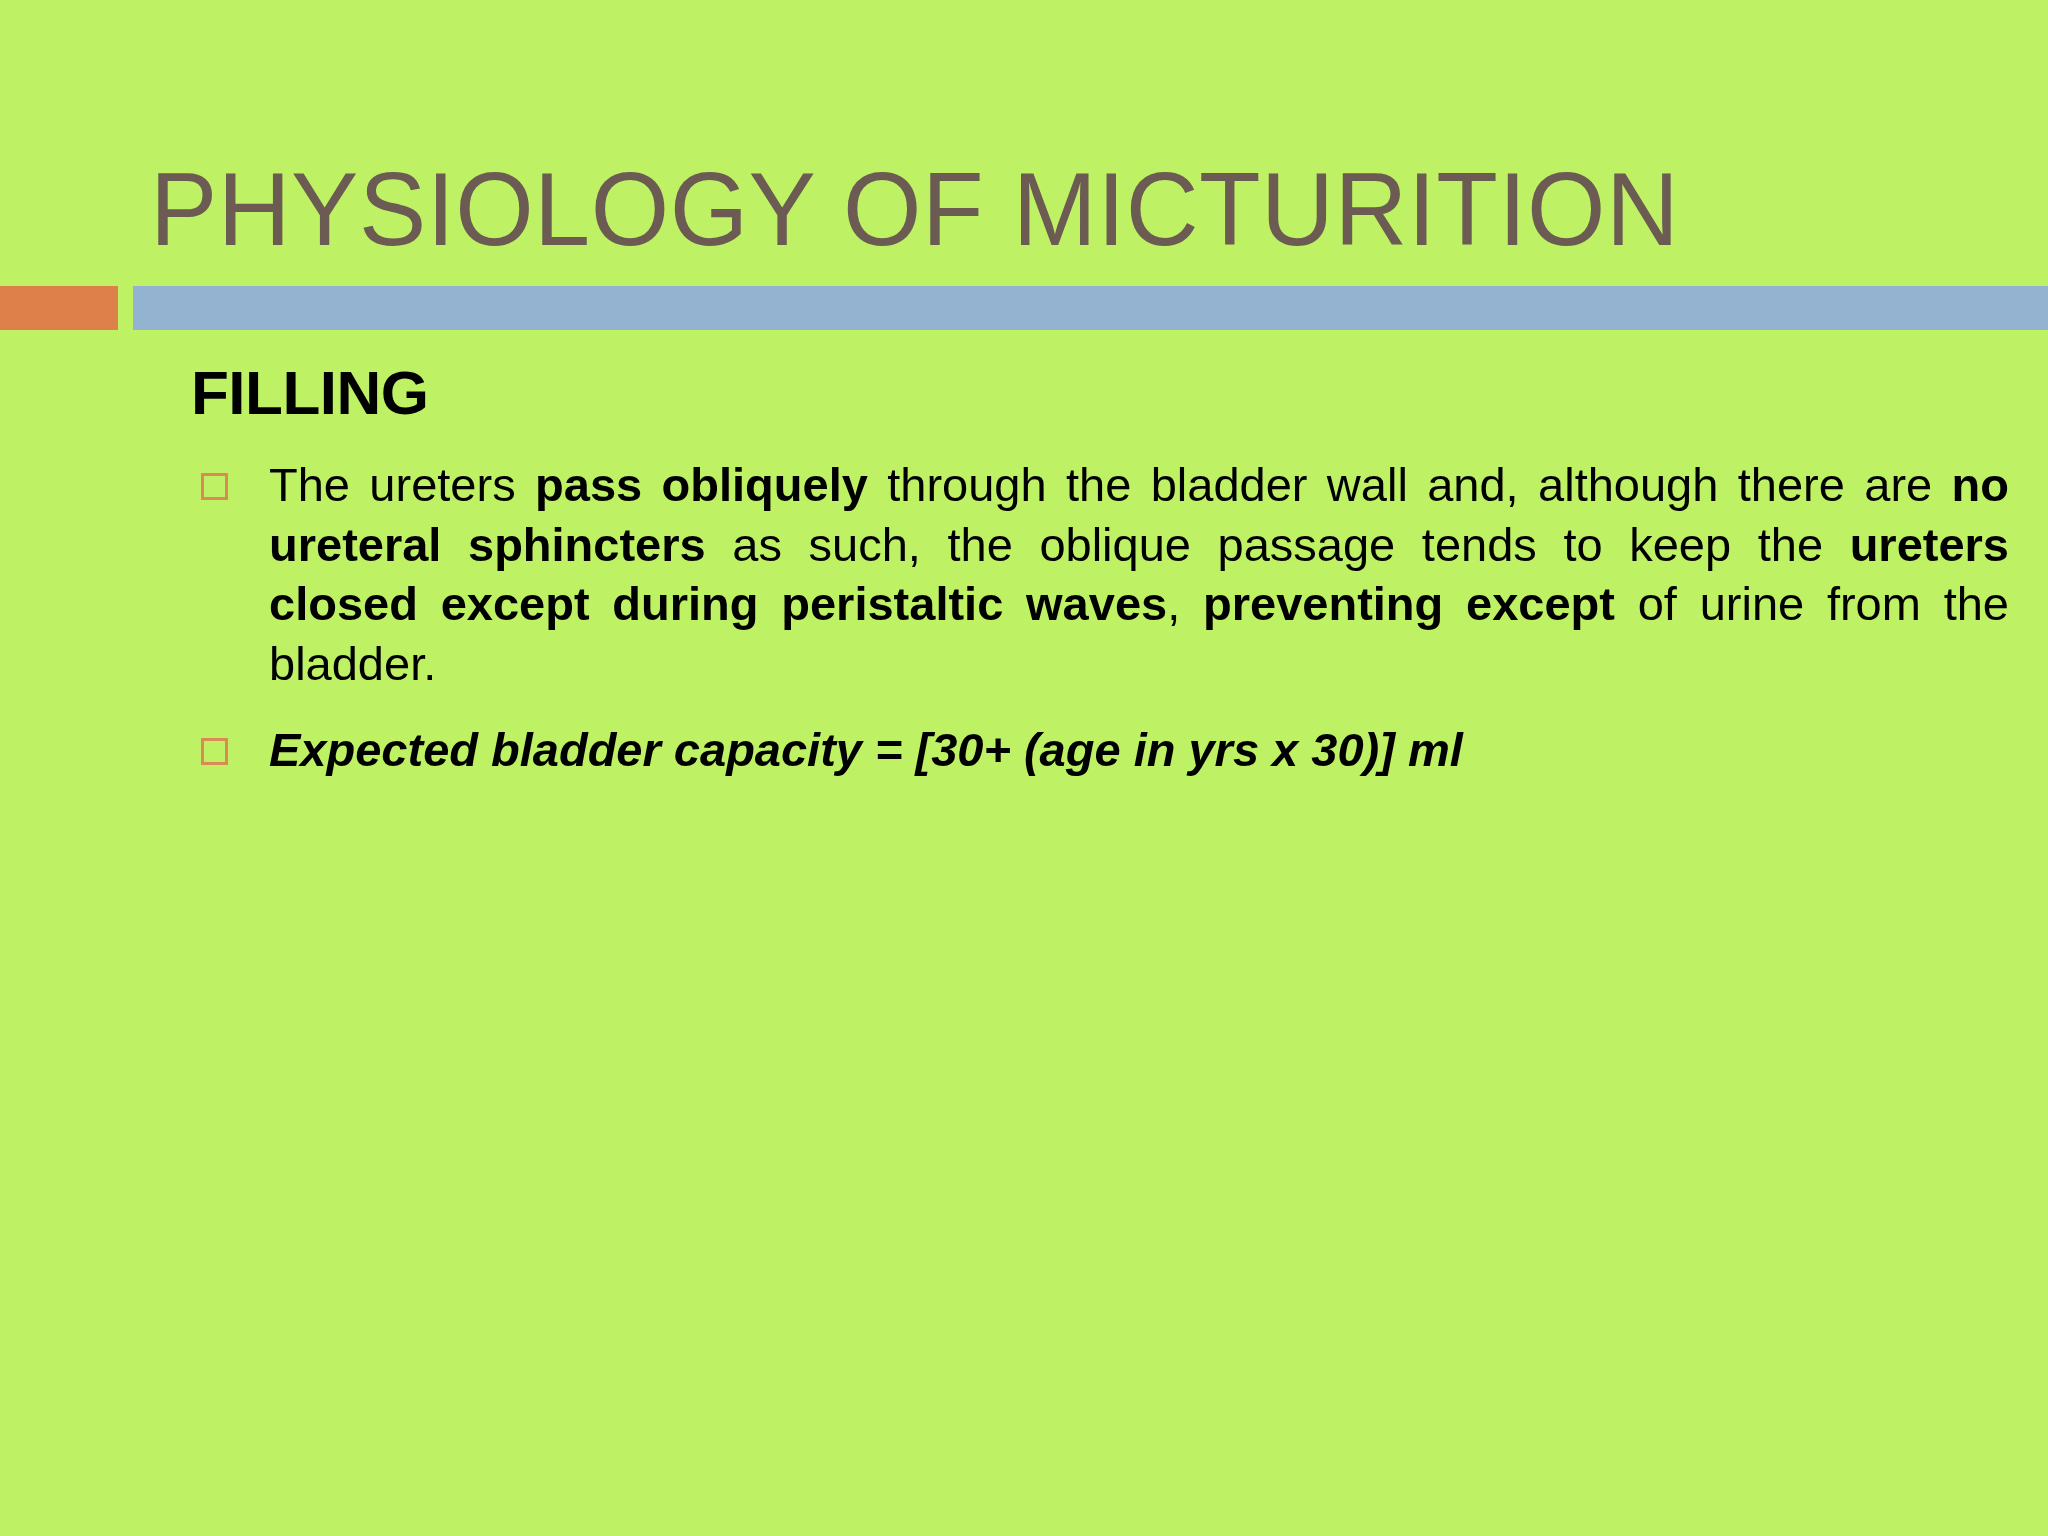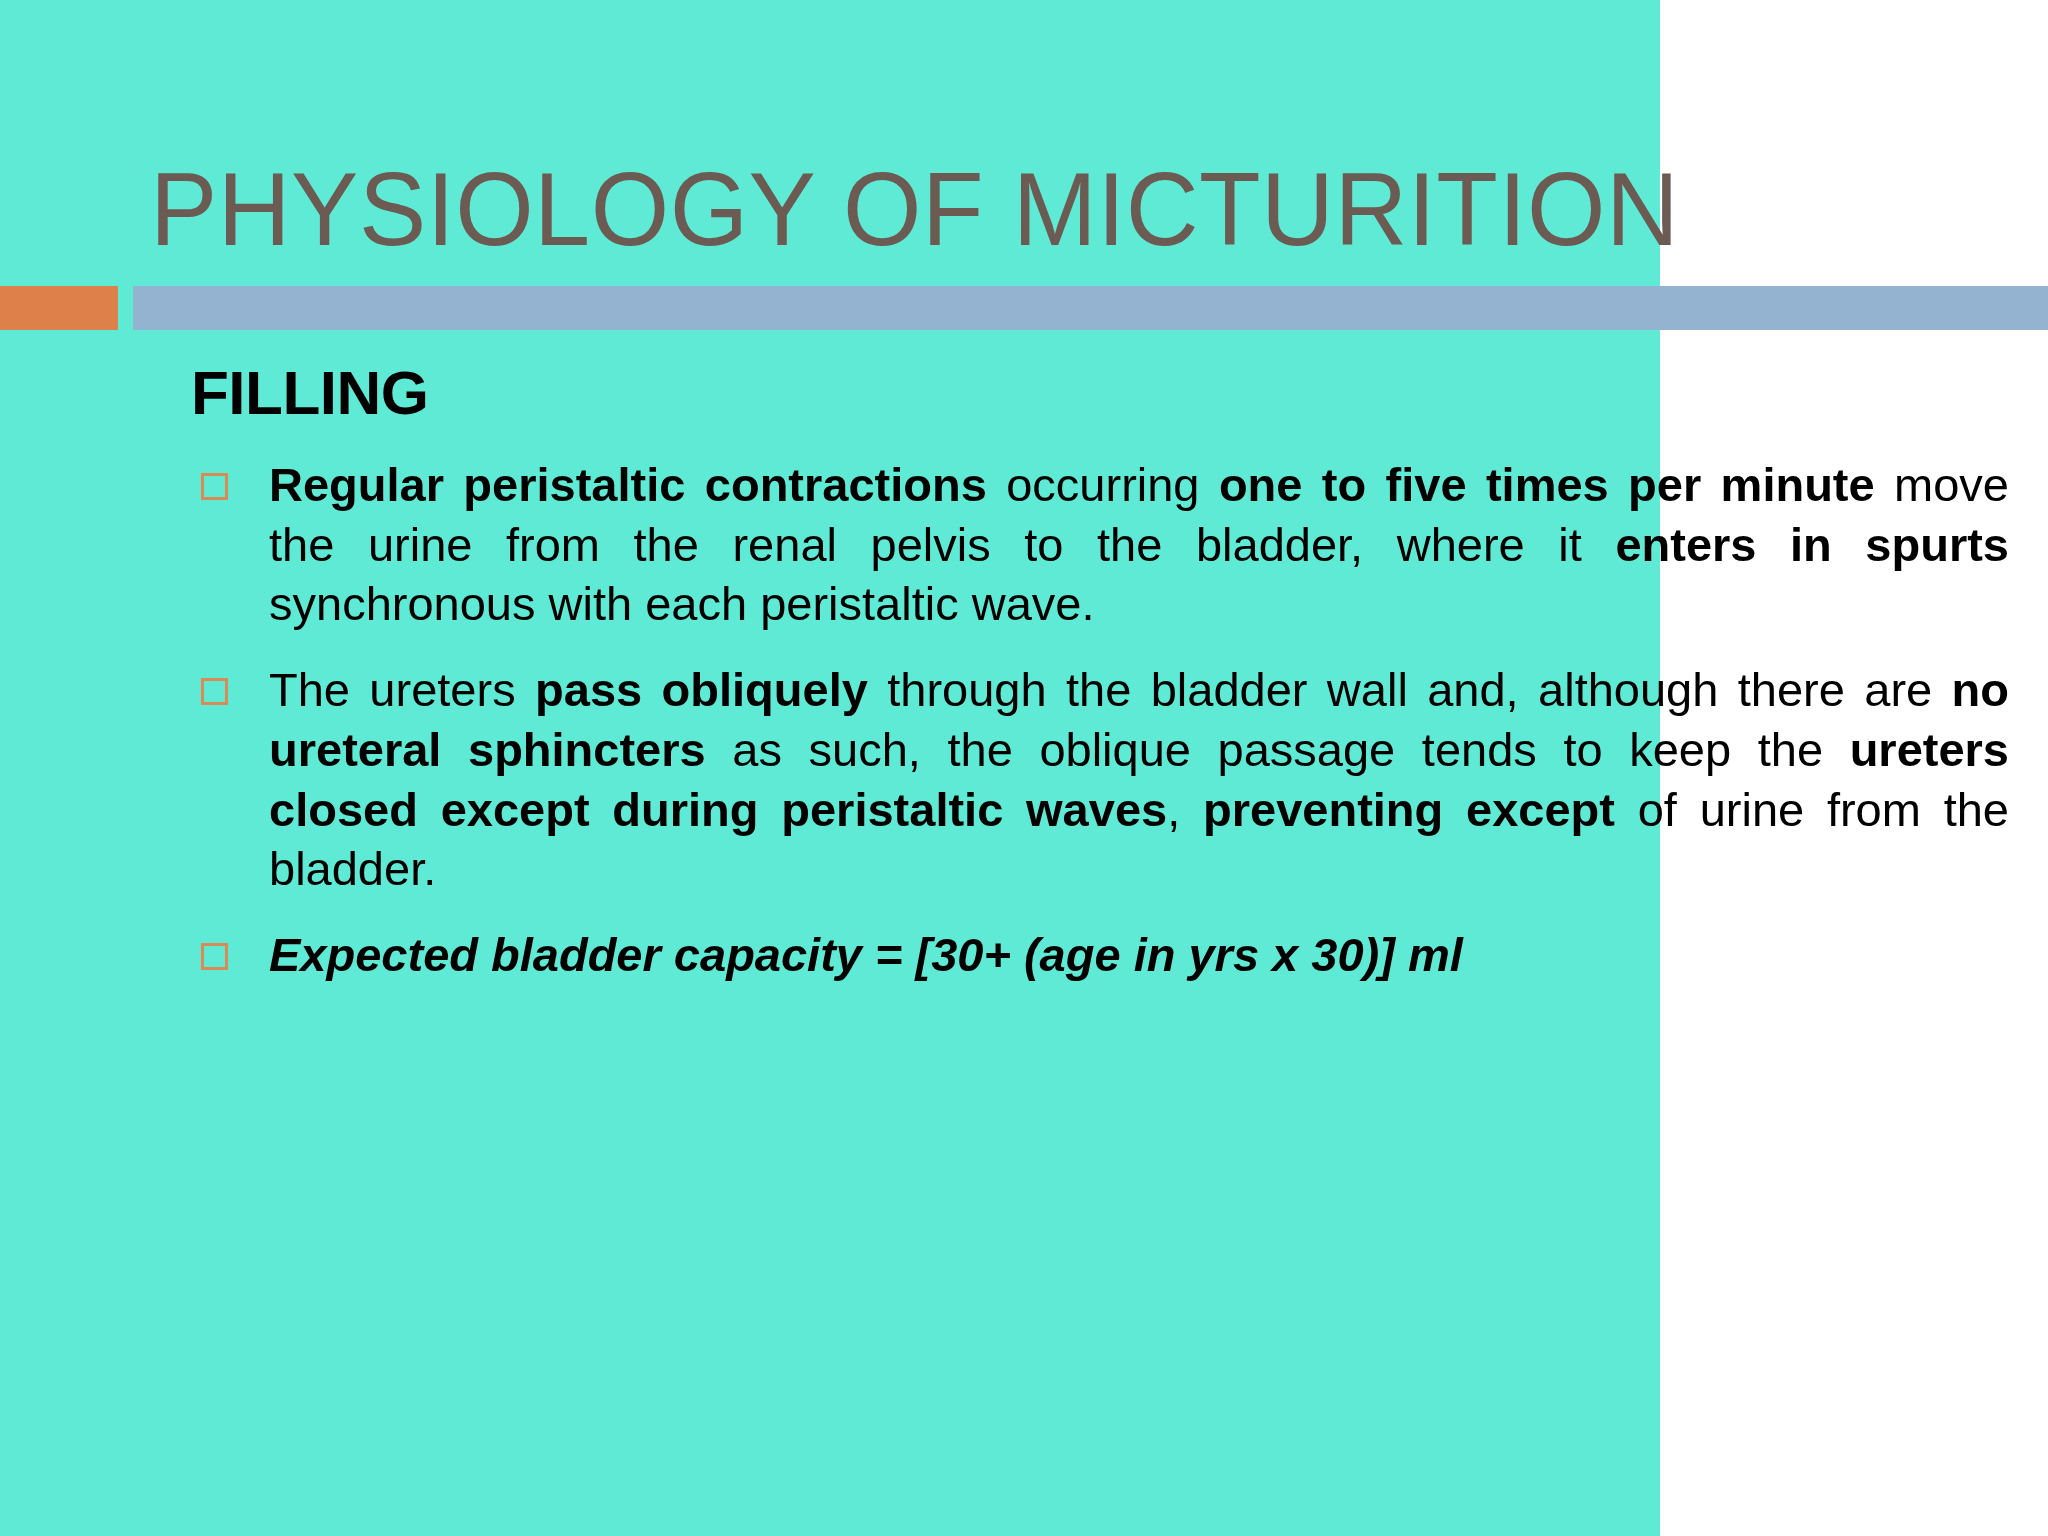--- a/index.html
+++ b/index.html
@@ -9,23 +9,23 @@
   body {
     width: 2048px;
     height: 1536px;
     background: #ffffff;
     font-family: "Liberation Sans", sans-serif;
     overflow: hidden;
   }
 
   .slide {
     position: relative;
-    width: 1660px;
+    width: 2048px;
     height: 1536px;
-    background: #5eead4;
+    background: #bef264;
     box-sizing: border-box;
   }
 
   
   .title-zone {
     position: absolute;
     left: 0;
     top: 0;
     width: 2048px;
     height: 276px;
@@ -150,24 +150,20 @@
     <div class="divider-bar" style="background: rgb(148, 179, 209);"></div>
   </div>
 
   <div class="body-zone">
 
     <h2 class="section-heading">FILLING</h2>
 
     <ul class="bullets">
 
 
-      <li class="bullet">
-        <span class="bullet-marker" style="border-color: rgb(217, 138, 85);"></span>
-        <span class="bullet-text"><b>Regular peristaltic contractions</b> occurring <b>one to five times per minute</b> move the urine from the renal pelvis to the bladder, where it <b>enters in spurts</b> synchronous with each peristaltic wave.</span>
-      </li>
 
       <li class="bullet">
         <span class="bullet-marker" style="border-color: rgb(217, 138, 85);"></span>
         <span class="bullet-text">The ureters <b>pass obliquely</b> through the bladder wall and, although there are <b>no ureteral sphincters</b> as such, the oblique passage tends to keep the <b>ureters closed except during peristaltic waves</b>, <b>preventing except</b> of urine from the bladder.</span>
       </li>
 
       <li class="bullet">
         <span class="bullet-marker" style="border-color: rgb(217, 138, 85);"></span>
         <span class="bullet-text"><b>Expected bladder capacity = [30+ (age in yrs x 30)] ml</b></span>
       </li>

